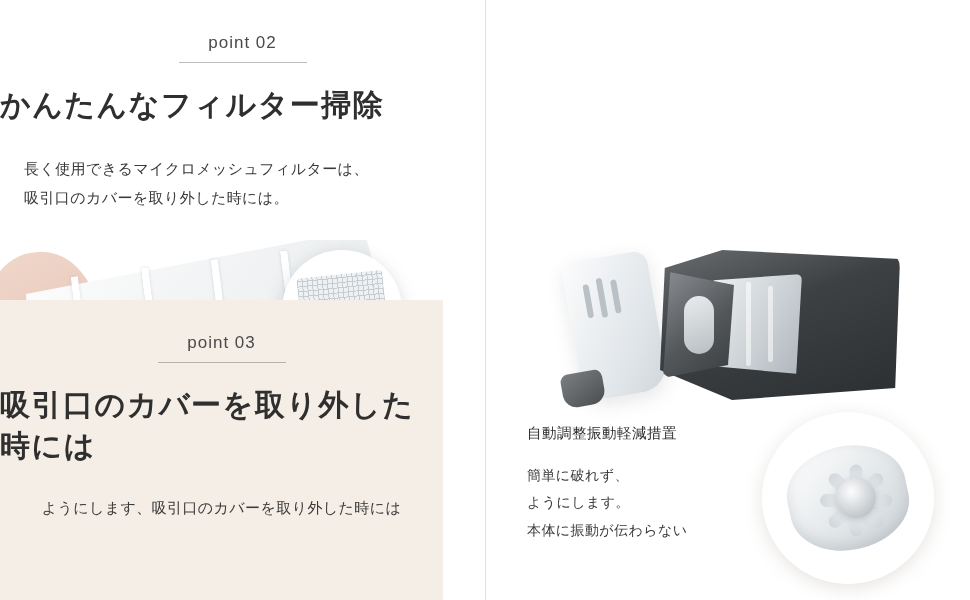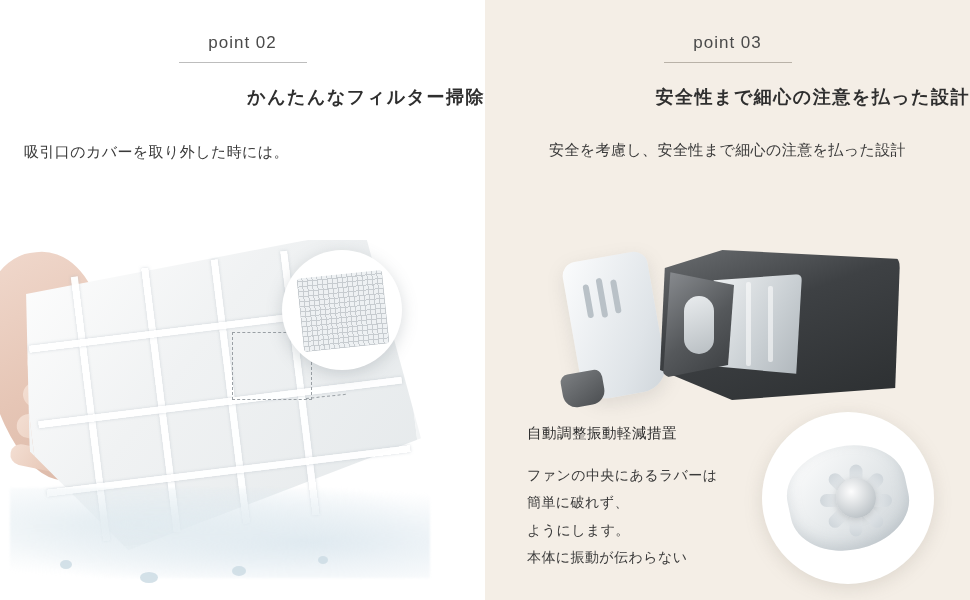--- a/index.html
+++ b/index.html
@@ -11,33 +11,34 @@
     height: 600px;
     font-family: "Liberation Sans", sans-serif;
     background: #ffffff;
     overflow: hidden;
   }
   .page {
     position: relative;
     width: 970px;
     height: 600px;
     display: flex;
+    flex-direction: column;
   }
 
   
   .panel-left {
     position: relative;
     width: 485px;
     height: 600px;
     background: #ffffff;
     overflow: hidden;
   }
   .panel-right {
     position: relative;
-    width: 485px;
+    width: 443px;
     height: 600px;
     background: #f4eee6;
     overflow: hidden;
   }
 
   .point-label {
     text-align: center;
     font-size: 17px;
     color: #4a4a4a;
     letter-spacing: 1px;
@@ -46,22 +47,22 @@
   }
   .point-underline {
     width: 128px;
     height: 1px;
     background: #b9b2a8;
     margin: 9px auto 0 auto;
   }
   .panel-left .point-underline { background: #bdbdbd; }
 
   .headline {
-    text-align: right;
-    font-size: 18px;
+    text-align: left;
+    font-size: 30px;
     font-weight: bold;
     color: #2f2f2f;
     margin-top: 22px;
     letter-spacing: 1.5px;
   }
 
   .body-left {
     margin: 28px 0 0 24px;
     font-size: 15px;
     line-height: 1.95;
@@ -345,20 +346,21 @@
   <section class="panel-left">
 
     <div class="point-label">
       <span>point 02</span>
       <div class="point-underline"></div>
     </div>
 
     <h2 class="headline">かんたんなフィルター掃除</h2>
 
     <div class="body-left">
+      <div>長く使用できるマイクロメッシュフィルターは、</div>
       <div>吸引口のカバーを取り外した時には。</div>
     </div>
 
     <div class="left-photo">
 
       <div class="hand"></div>
       <div class="finger f1"></div>
       <div class="finger f2"></div>
       <div class="finger f3"></div>
       <div class="finger f4"></div>
@@ -392,24 +394,24 @@
 
   <div class="divider"></div>
 
   <section class="panel-right">
 
     <div class="point-label">
       <span>point 03</span>
       <div class="point-underline"></div>
     </div>
 
-    <h2 class="headline">安全性まで細心の注意を払った設計</h2>
+    <h2 class="headline">吸引口のカバーを取り外した時には</h2>
 
     <div class="body-right">
-      <div>安全を考慮し、安全性まで細心の注意を払った設計</div>
+      <div>ようにします、吸引口のカバーを取り外した時には</div>
     </div>
   </section>
 
   <div class="right-photo">
     <div class="cover-part">
       <div class="cover-slot" style="left:18px; top:24px; height:34px;"></div>
       <div class="cover-slot" style="left:32px; top:20px; height:40px;"></div>
       <div class="cover-slot" style="left:46px; top:24px; height:34px;"></div>
     </div>
     <div class="cover-handle"></div>
@@ -421,21 +423,20 @@
       <div class="body-fin" style="left:62px; top:12px; height:76px;"></div>
     </div>
     <div class="body-right-blob">
       <div class="body-right-inner"></div>
     </div>
   </div>
 
   <div class="sub-title">自動調整振動軽減措置</div>
 
   <div class="sub-body">
-    <div>ファンの中央にあるラバーは</div>
     <div>簡単に破れず、</div>
     <div>ようにします。</div>
     <div>本体に振動が伝わらない</div>
   </div>
 
   <div class="fan-circle">
     <div class="fan-body"></div>
     <div class="fan-blade" style="transform: rotate(0deg);"></div>
     <div class="fan-blade" style="transform: rotate(45deg);"></div>
     <div class="fan-blade" style="transform: rotate(90deg);"></div>

